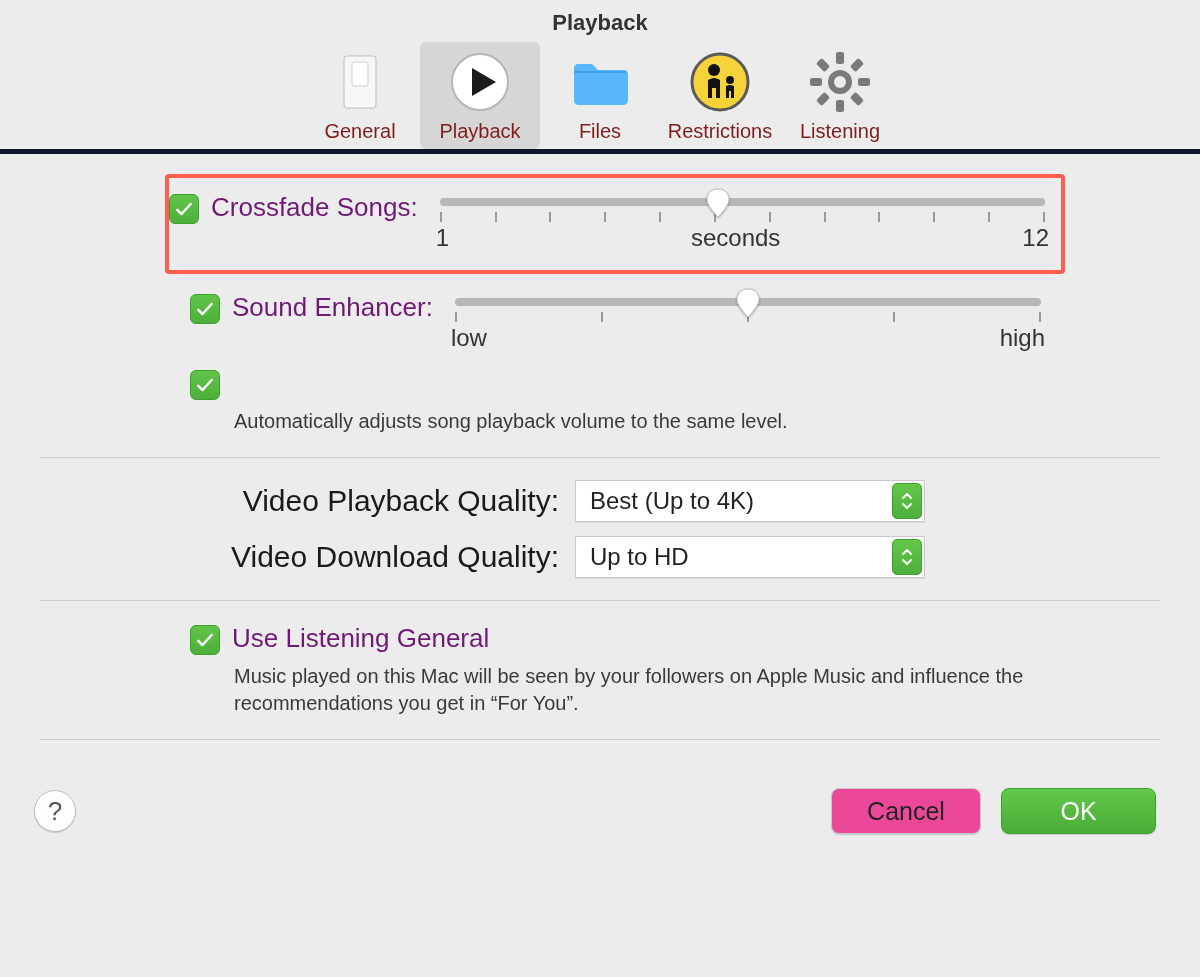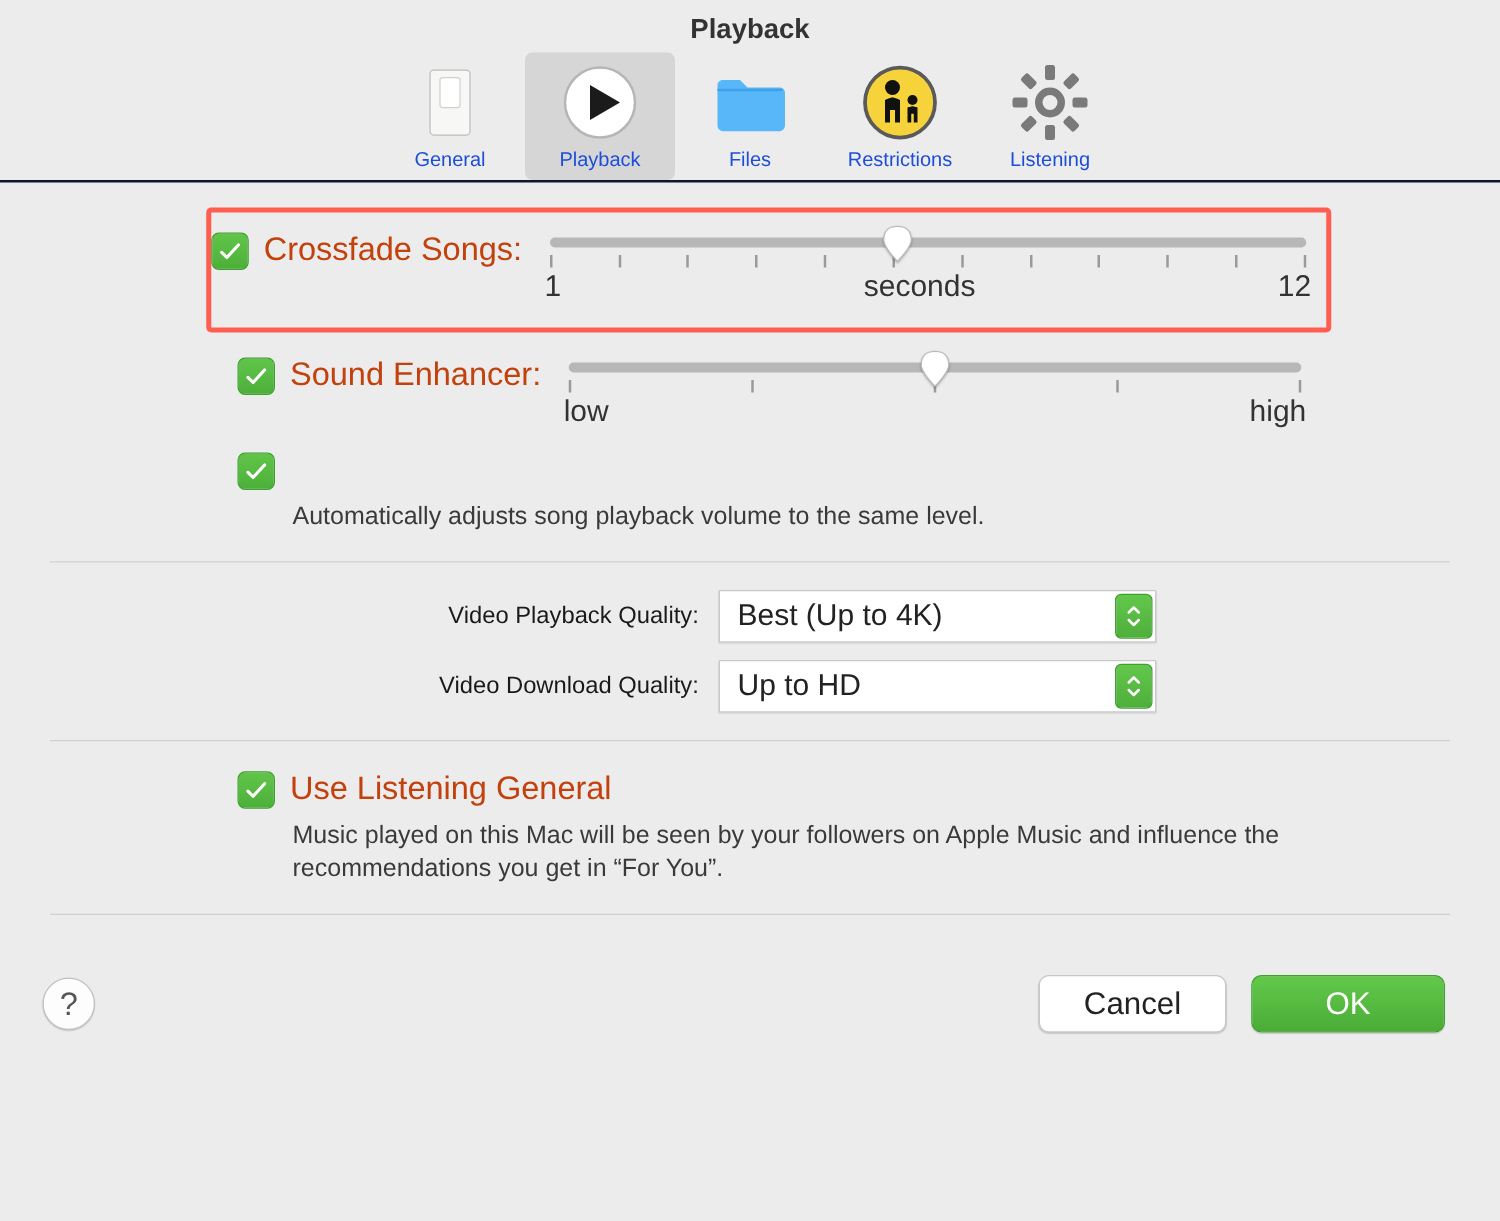--- a/index.html
+++ b/index.html
@@ -16,21 +16,21 @@
   .window-title {
     text-align:center;
     font-size:22px;
     font-weight:600;
     color:#333;
     padding-top:10px;
     height:38px;
   }
   .toolbar-wrap {
     background:#ececec;
-    border-bottom:2px solid #0f172a;
+    border-bottom:5px solid #0f172a;
   }
   .toolbar {
     display:flex;
     justify-content:center;
     align-items:flex-end;
     gap:0;
     padding:4px 0 0 0;
   }
   .tool-item {
     width:120px;
@@ -38,21 +38,21 @@
     padding:8px 4px 6px 4px;
     border-radius:6px;
     cursor:default;
   }
   .tool-item.selected { background:#d6d6d6; }
   .tool-item .iconbox {
     width:64px; height:64px;
     margin:0 auto 6px auto;
     display:flex; align-items:center; justify-content:center;
   }
-  .tool-item .label { font-size:16px; color:#1d4ed8; }
+  .tool-item .label { font-size:20px; color:#7f1d1d; }
 
   
   .content { padding:20px 20px 0 20px; }
 
   .row {
     display:flex;
     align-items:flex-start;
     margin:8px 0;
   }
   .highlight-box {
@@ -69,21 +69,21 @@
     border-radius:6px;
     background:linear-gradient(#62c54a,#4caf39);
     border:1px solid #3fa02e;
     display:flex; align-items:center; justify-content:center;
     flex:0 0 30px;
     margin-right:12px;
     margin-top:2px;
   }
   .checkbox svg { width:20px; height:20px; }
 
-  .opt-label { font-size:26px; color:#c2410c; }
+  .opt-label { font-size:26px; color:#701a75; }
 
   .slider-zone { flex:1; padding-left:18px; }
   .slider-track {
     position:relative;
     height:8px;
     background:#b7b7b7;
     border-radius:4px;
     margin:6px 4px 0 4px;
   }
   .slider-thumb {
@@ -115,21 +115,21 @@
   
   .dd-row {
     display:flex;
     align-items:center;
     margin:14px 0;
   }
   .dd-label {
     width:555px;
     text-align:right;
     padding-right:16px;
-    font-size:19px;
+    font-size:30px;
     color:#1a1a1a;
   }
   .dropdown {
     position:relative;
     width:350px;
     height:42px;
     background:#ffffff;
     border:1px solid #c9c9c9;
     border-radius:1px;
     box-shadow:0 1px 1px rgba(0,0,0,.08);
@@ -168,21 +168,21 @@
   .btn {
     height:46px;
     min-width:150px;
     border-radius:8px;
     font-size:25px;
     display:flex; align-items:center; justify-content:center;
     margin-left:20px;
     box-shadow:0 1px 1px rgba(0,0,0,.15);
   }
   .btn-cancel {
-    background:#ffffff;
+    background:#ec4899;
     border:1px solid #c8c8c8;
     color:#222;
     text-align:center;
   }
   .btn-ok {
     background:linear-gradient(#62c94a,#4aac37);
     border:1px solid #3fa02e;
     color:#ffffff;
     min-width:155px;
     font-weight:500;

